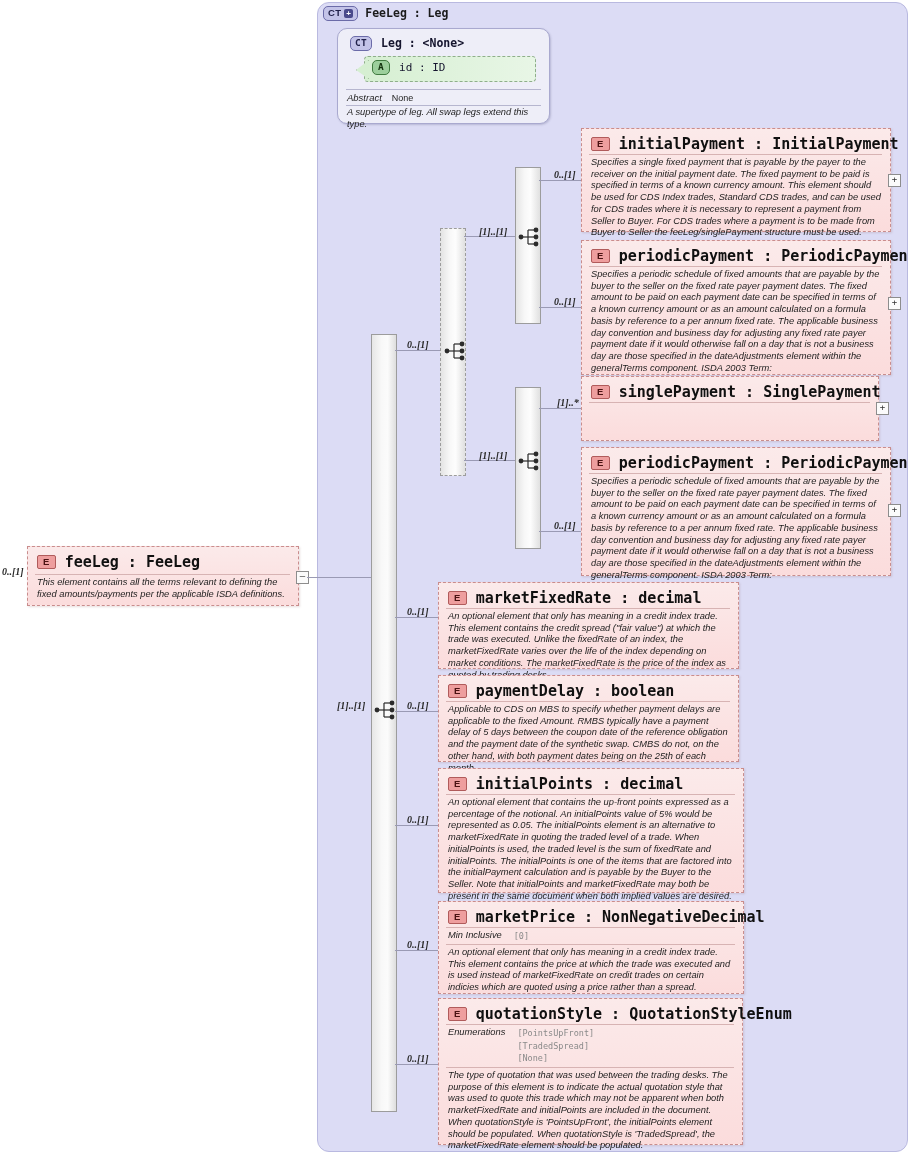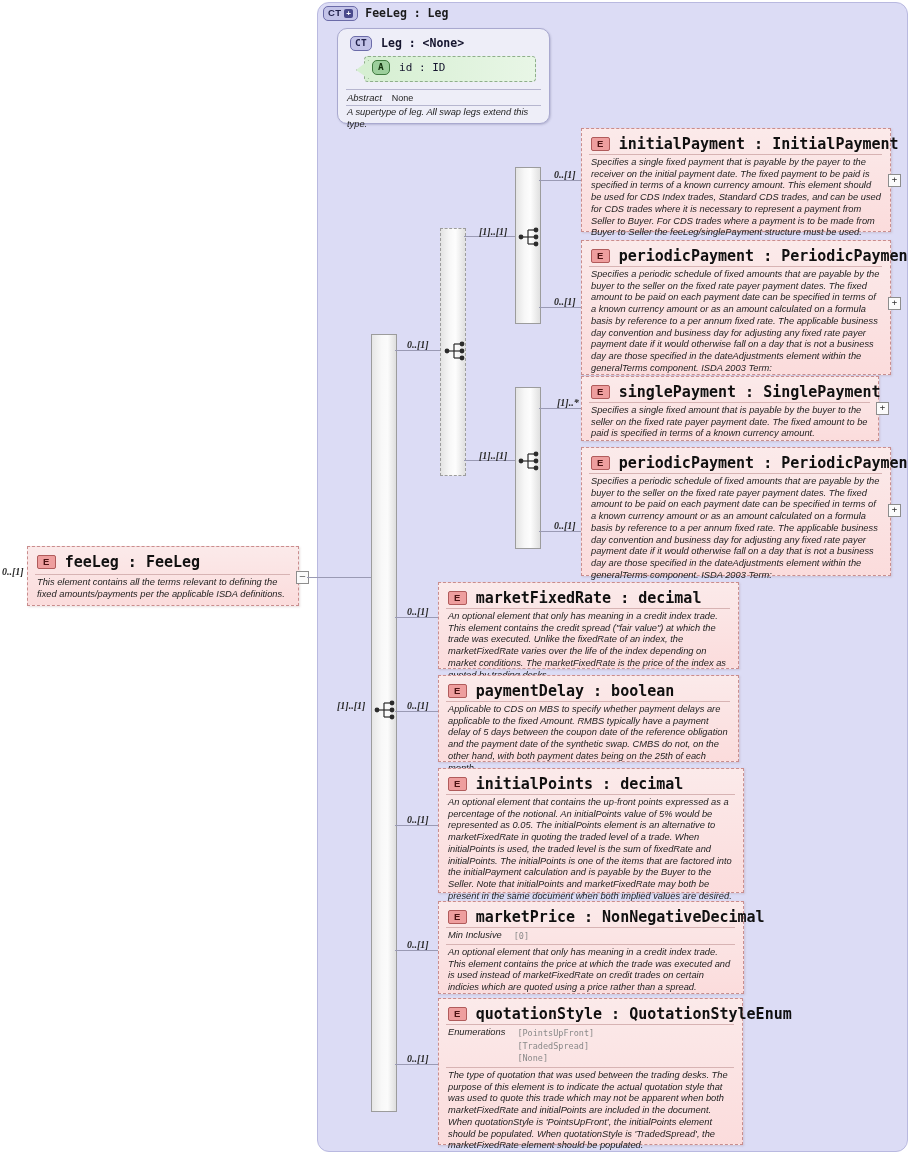--- a/index.html
+++ b/index.html
@@ -292,21 +292,20 @@
     <div class="el-annot" style="left:9px;top:28px;width:292px;">Specifies a periodic schedule of fixed amounts that are payable by the buyer to the seller on the fixed rate payer payment dates. The fixed amount to be paid on each payment date can be specified in terms of a known currency amount or as an amount calculated on a formula basis by reference to a per annum fixed rate. The applicable business day convention and business day for adjusting any fixed rate payer payment date if it would otherwise fall on a day that is not a business day are those specified in the dateAdjustments element within the generalTerms component. ISDA 2003 Term:</div>
   </div>
   <div class="exp" style="left:888px;top:297px;">+</div>
 
   <div class="el-box" style="left:581px;top:376px;width:296px;height:63px;">
     <div class="el-head">
       <span class="badge badge-e">E</span>
       <span class="el-name">singlePayment : SinglePayment</span>
     </div>
     <div class="el-sep" style="top:25px;width:281px;"></div>
-    <div class="el-annot" style="left:9px;top:28px;width:280px;">Specifies a single fixed amount that is payable by the buyer to the seller on the fixed rate payer payment date. The fixed amount to be paid is specified in terms of a known currency amount.</div>
   </div>
   <div class="exp" style="left:876px;top:402px;">+</div>
 
   <div class="el-box" style="left:581px;top:447px;width:308px;height:127px;">
     <div class="el-head">
       <span class="badge badge-e">E</span>
       <span class="el-name">periodicPayment : PeriodicPayment</span>
     </div>
     <div class="el-sep" style="top:25px;width:293px;"></div>
     <div class="el-annot" style="left:9px;top:28px;width:292px;">Specifies a periodic schedule of fixed amounts that are payable by the buyer to the seller on the fixed rate payer payment dates. The fixed amount to be paid on each payment date can be specified in terms of a known currency amount or as an amount calculated on a formula basis by reference to a per annum fixed rate. The applicable business day convention and business day for adjusting any fixed rate payer payment date if it would otherwise fall on a day that is not a business day are those specified in the dateAdjustments element within the generalTerms component. ISDA 2003 Term:</div>

